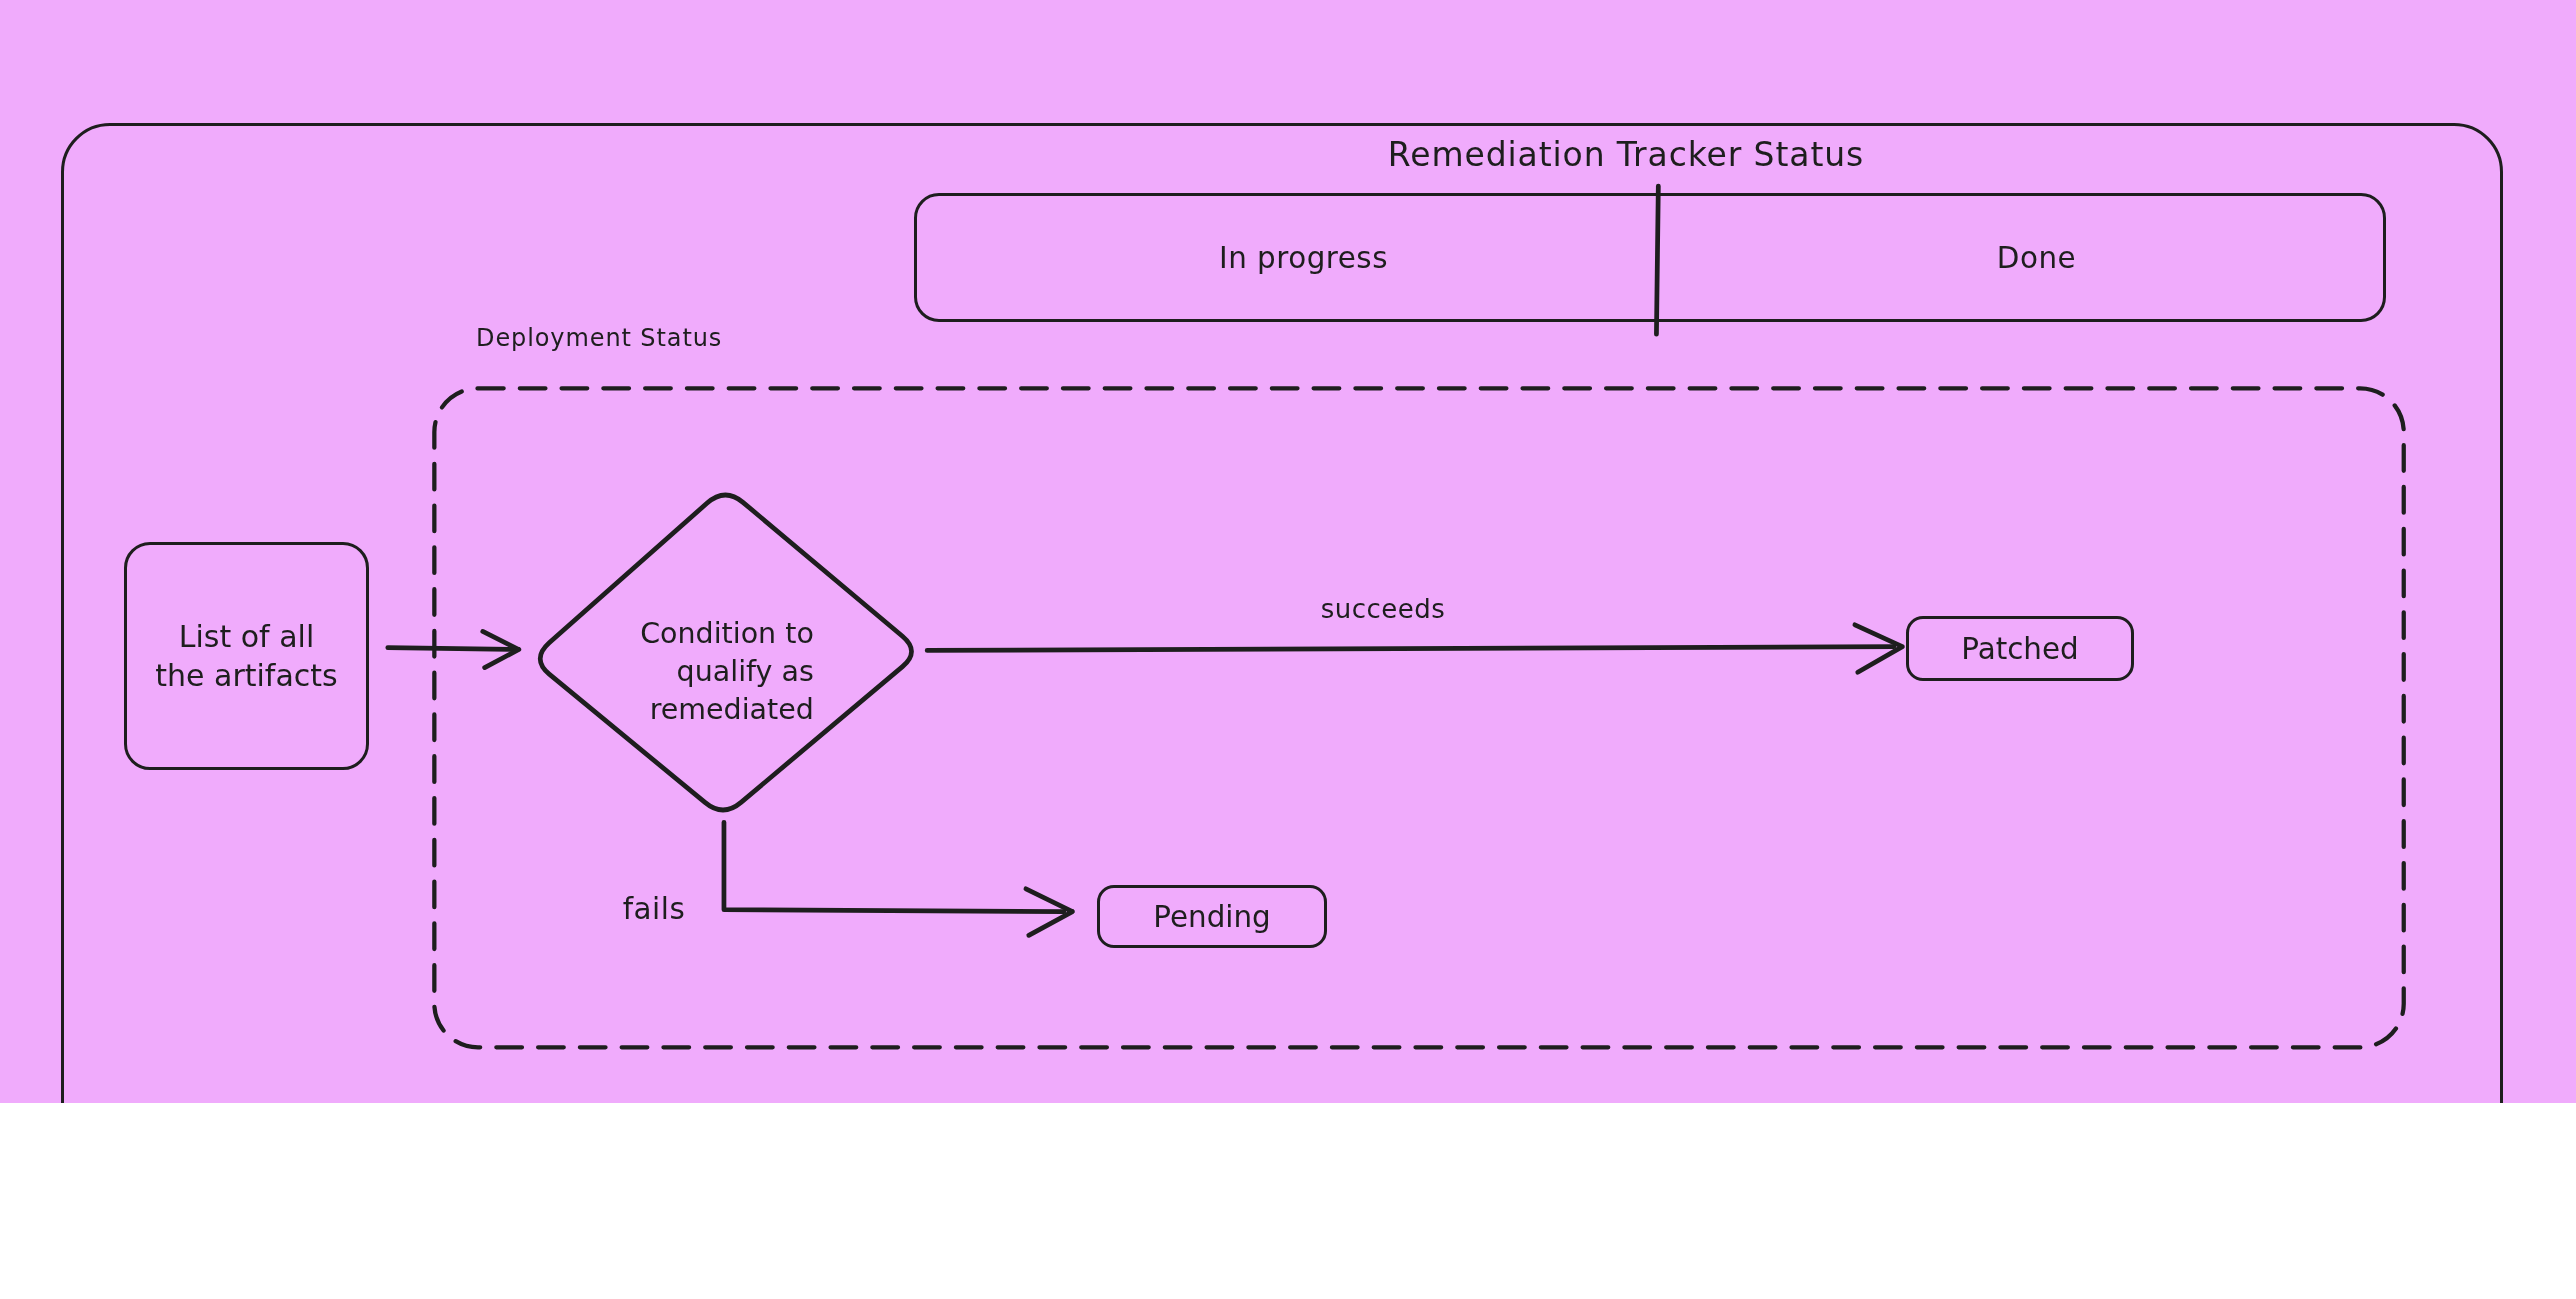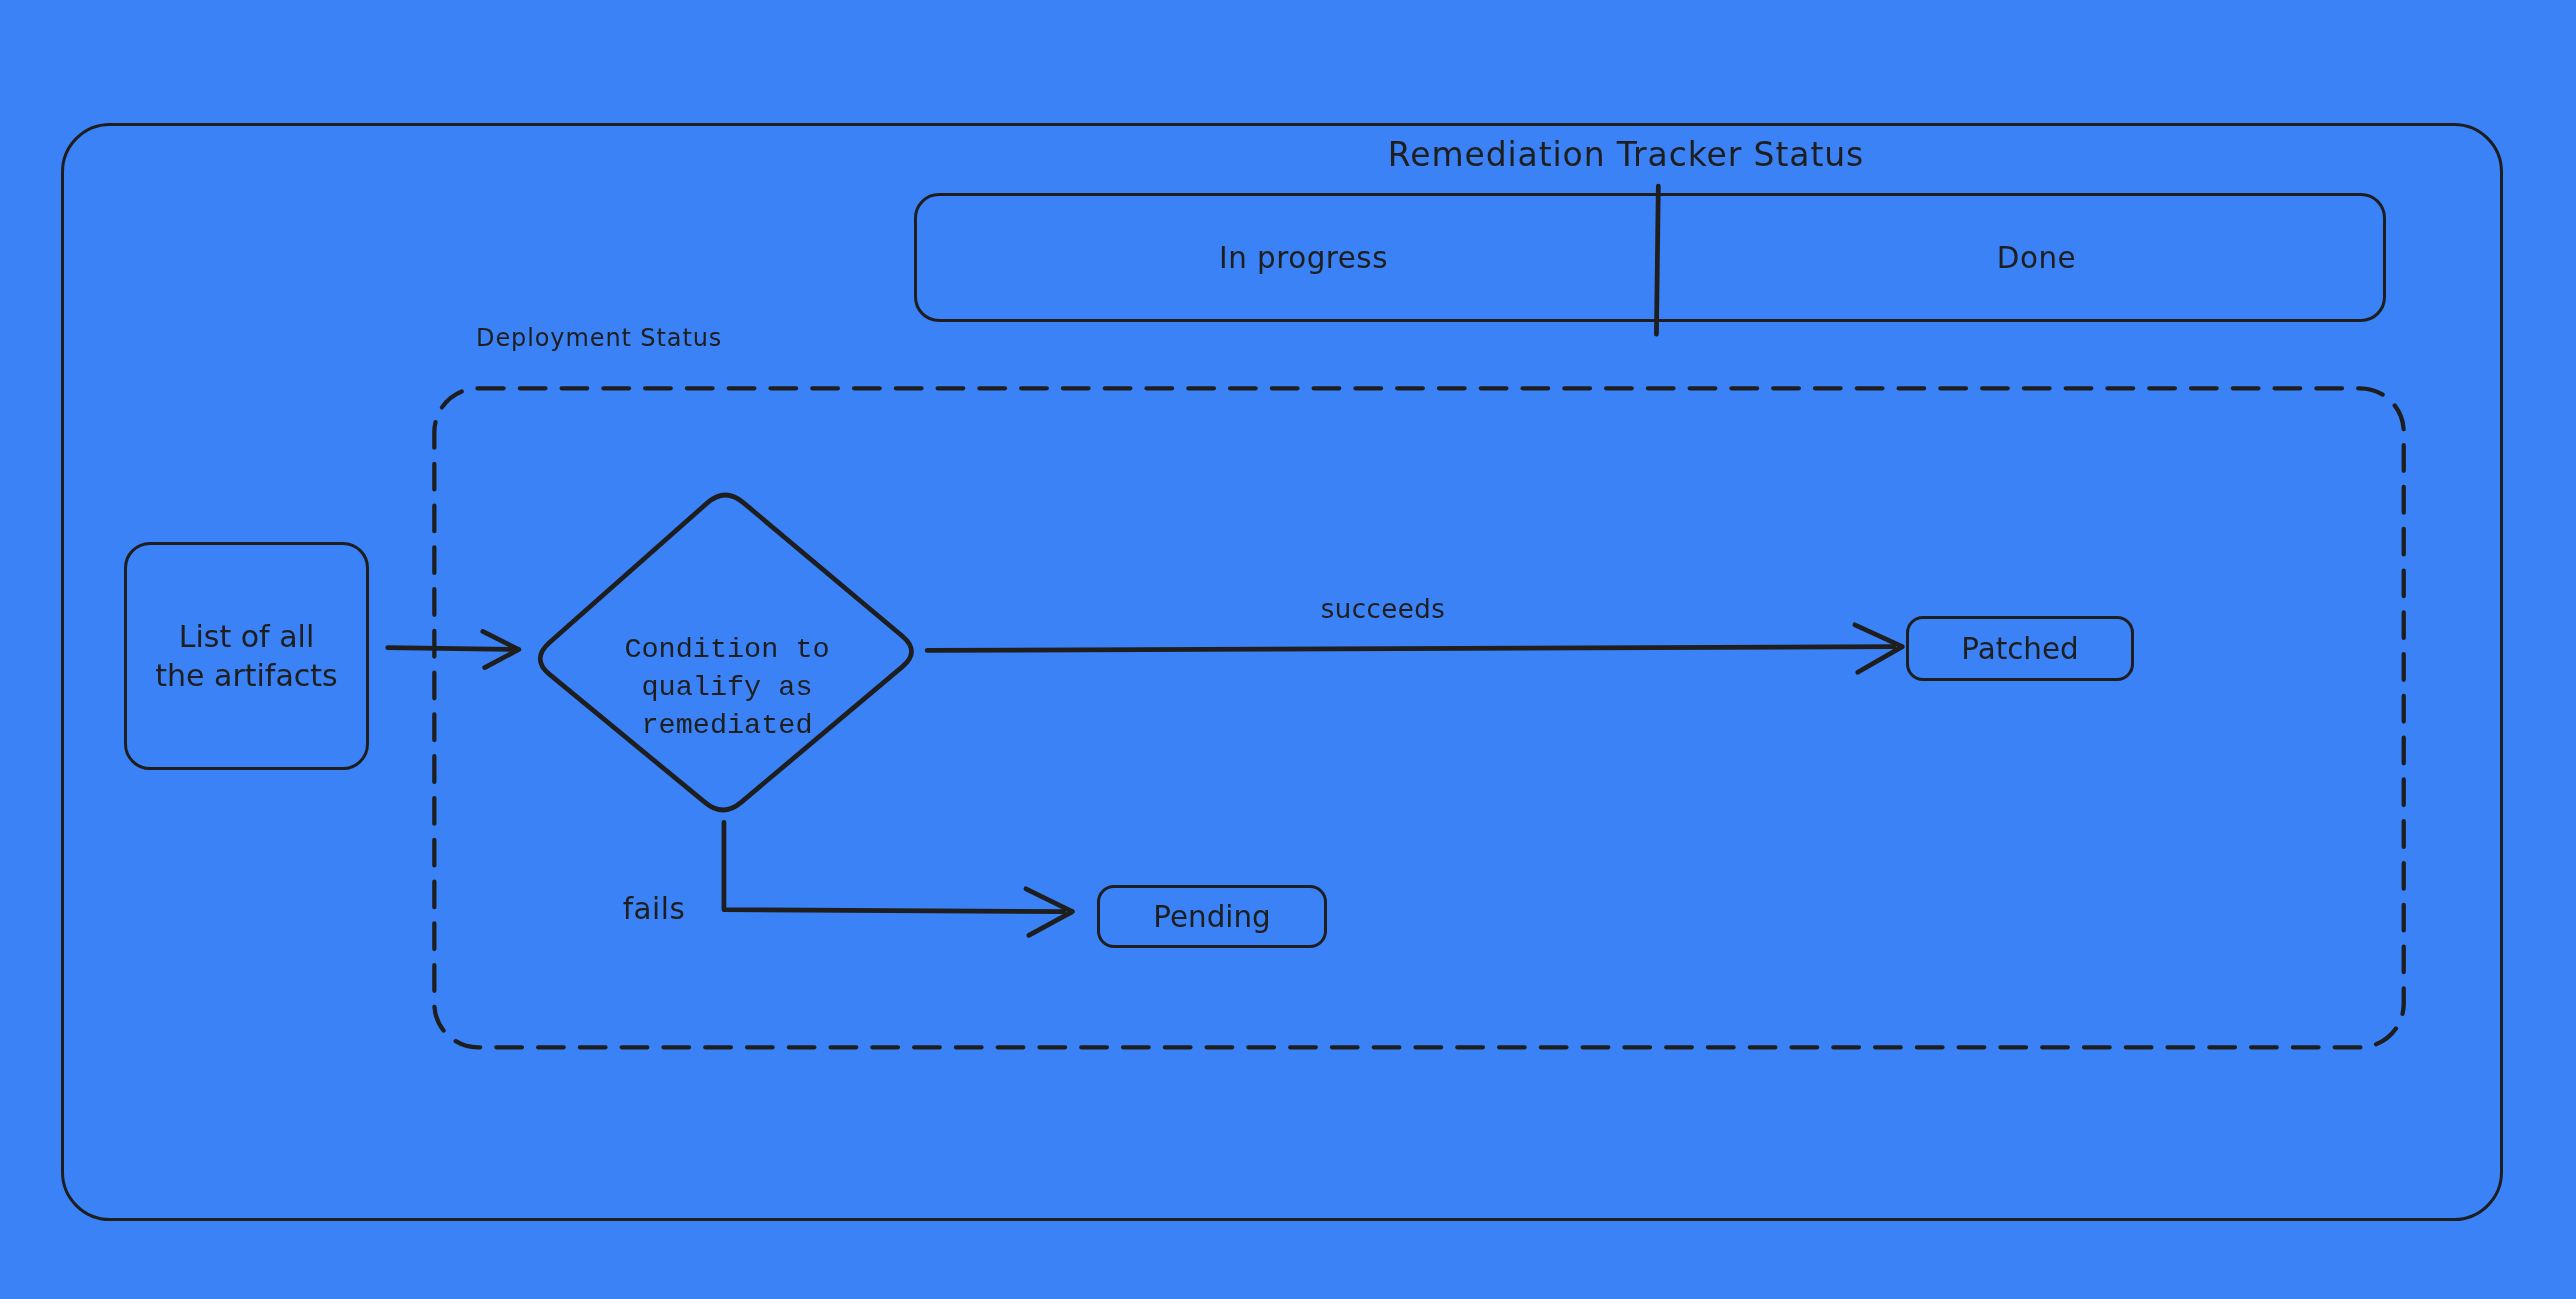--- a/index.html
+++ b/index.html
@@ -1,19 +1,19 @@
 <!DOCTYPE html>
 <html style="font-size:15px"><head>
 <meta charset="utf-8">
 <style>
   html,body{margin:0;padding:0;background:#ffffff;}
   #stage{
     position:relative;
-    width:2576px;height:1299px;
-    background:#3b82f6;
+    width:2576px;height:1103px;
+    background:#f0abfc;
     font-family:"DejaVu Sans", sans-serif;
     color:#1e1e1e;
     overflow:hidden;
   }
   .abs{position:absolute;}
   
   #outer-frame{
     left:61px;top:123px;width:2436px;height:1092px;
     border:3.8px solid #1e1e1e;border-radius:49px;
   }
@@ -43,22 +43,22 @@
   }
   
   #artifacts-node{
     left:124px;top:542px;width:239px;height:222px;
     border:3.8px solid #1e1e1e;border-radius:26px;
     display:flex;flex-direction:column;align-items:center;justify-content:center;
     font-size:30px;line-height:39px;text-align:center;white-space:nowrap;
   }
   
   #condition-label{
-    left:727px;top:688px;transform:translate(-50%,-50%);
-    font-size:28.5px;line-height:38px;text-align:center;white-space:nowrap;font-family:Liberation Mono, monospace;
+    left:727px;top:672px;transform:translate(-50%,-50%);
+    font-size:28.5px;line-height:38px;text-align:right;white-space:nowrap;
   }
   
   #patched-node{
     left:1906px;top:616px;width:222px;height:59px;
     border:3.8px solid #1e1e1e;border-radius:17px;
     display:flex;align-items:center;justify-content:center;
     font-size:29.4px;white-space:nowrap;
   }
   #pending-node{
     left:1097px;top:885px;width:224px;height:57px;

